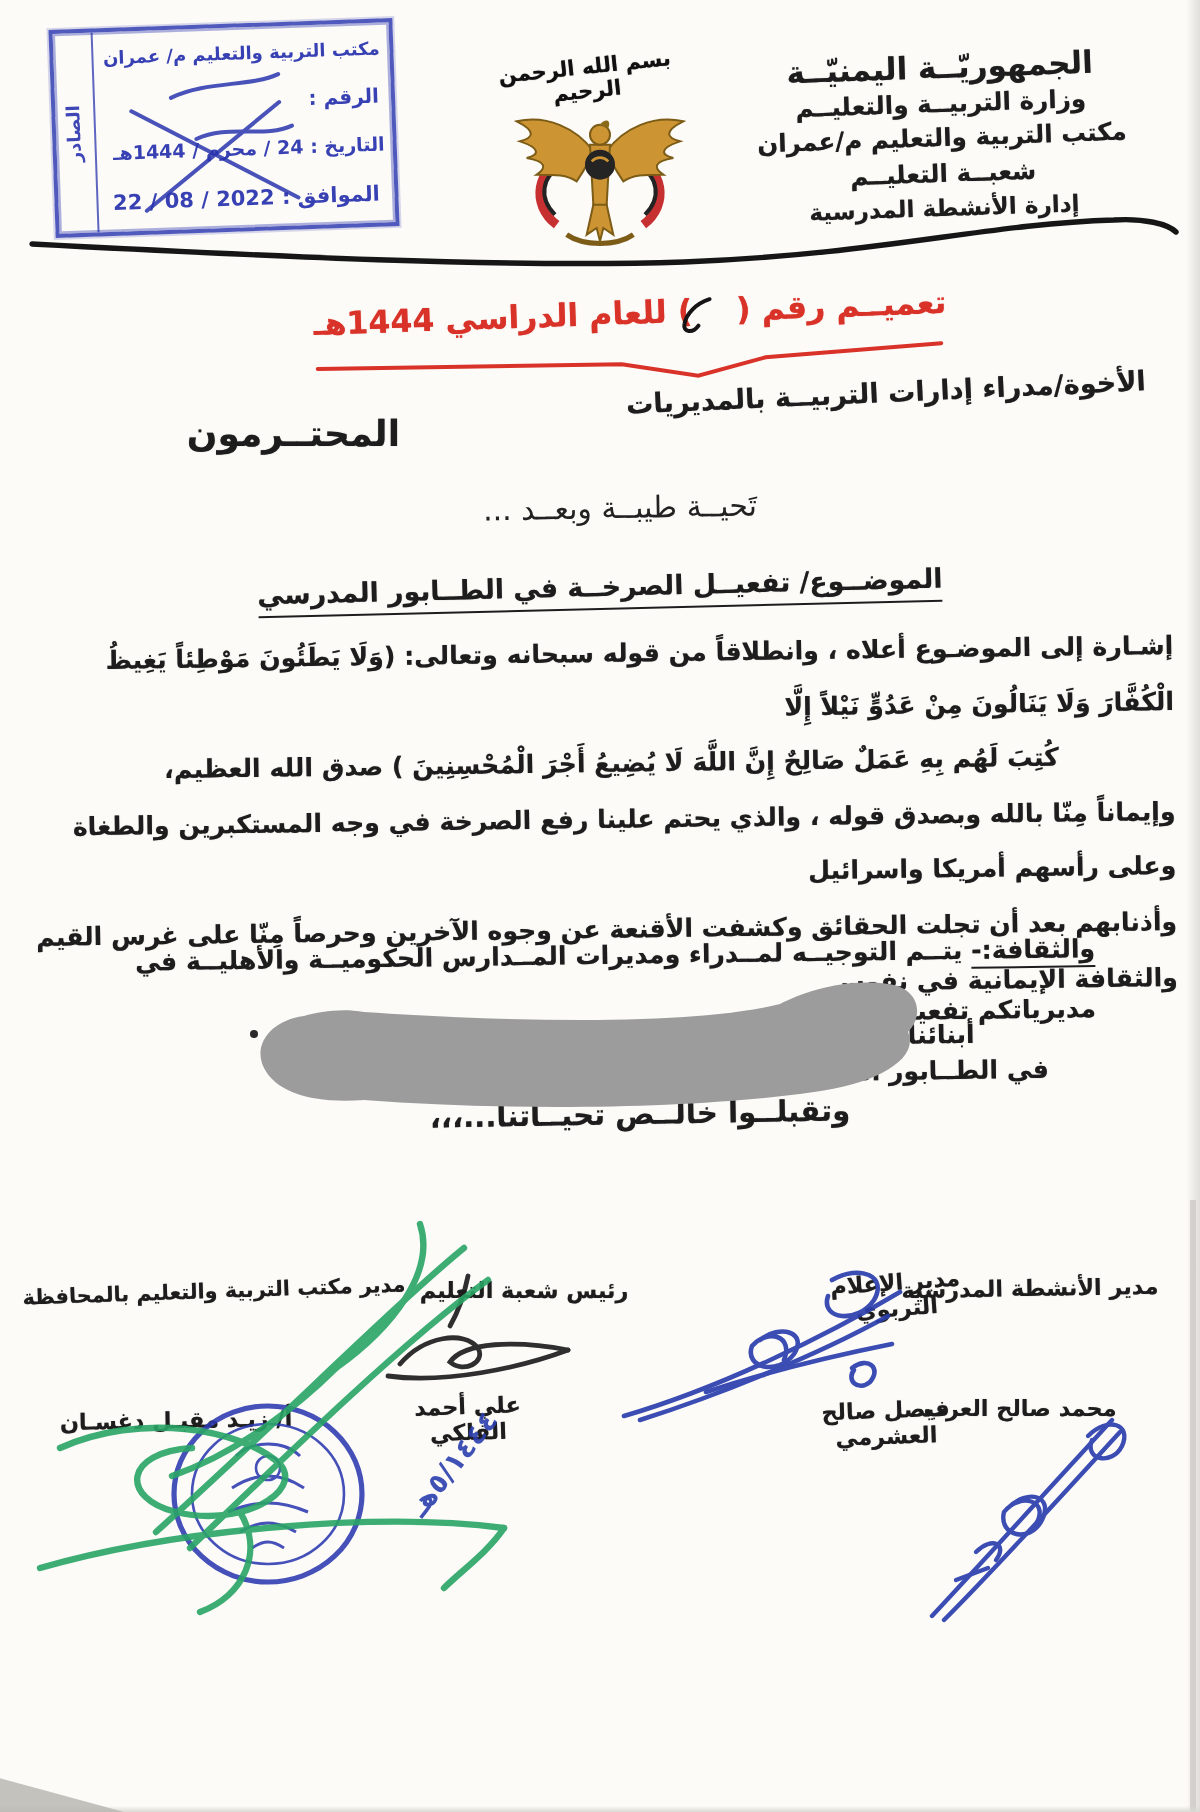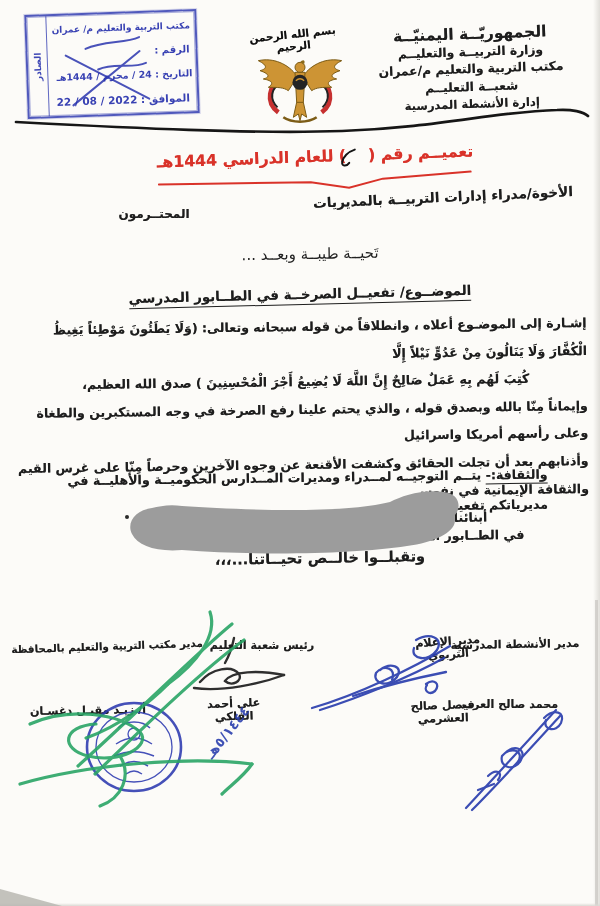--- a/index.html
+++ b/index.html
@@ -46,21 +46,21 @@
   .hdr .country{font-size:15.5px;font-weight:bold;letter-spacing:-.5px;}
   .hdr div{line-height:17.5px;}
   .hdr .l{font-size:12.3px;font-weight:bold;}
   .hdr .sm{font-size:11.6px;font-weight:bold;}
 
   
   .titleblk{left:150px;top:147px;width:330px;text-align:center;transform:rotate(-2deg);}
   .titletext{font-size:15.8px;font-weight:bold;color:#d93229;text-shadow:0 0 .4px rgba(217,50,41,.7);}
 
   .addr-r{left:295px;top:189px;width:296px;font-size:13.6px;font-weight:bold;transform:rotate(-2.6deg);text-align:center;}
-  .addr-l{left:108px;top:207px;width:92px;font-size:12px;font-weight:bold;text-align:center;}
+  .addr-l{left:108px;top:207px;width:92px;font-size:18px;font-weight:bold;text-align:center;}
   .greet{left:203px;top:245px;width:214px;text-align:center;font-size:15px;transform:rotate(-1deg);color:#222;}
   .subj{left:118px;top:287px;width:364px;text-align:center;font-size:13.4px;font-weight:bold;transform:rotate(-1.4deg);}
   .subj span{border-bottom:1.7px solid #1d1d1d;padding-bottom:2px;}
 
   .bodyblk{left:14px;top:313px;width:574px;transform:rotate(-0.8deg);
     font-size:12.6px;font-weight:bold;line-height:27.6px;text-align:right;}
   .ind1{padding-right:58px;}
   .ind5{padding-right:102px;}
 
   .dirblk{left:14px;top:463px;width:574px;transform:rotate(-0.8deg);

